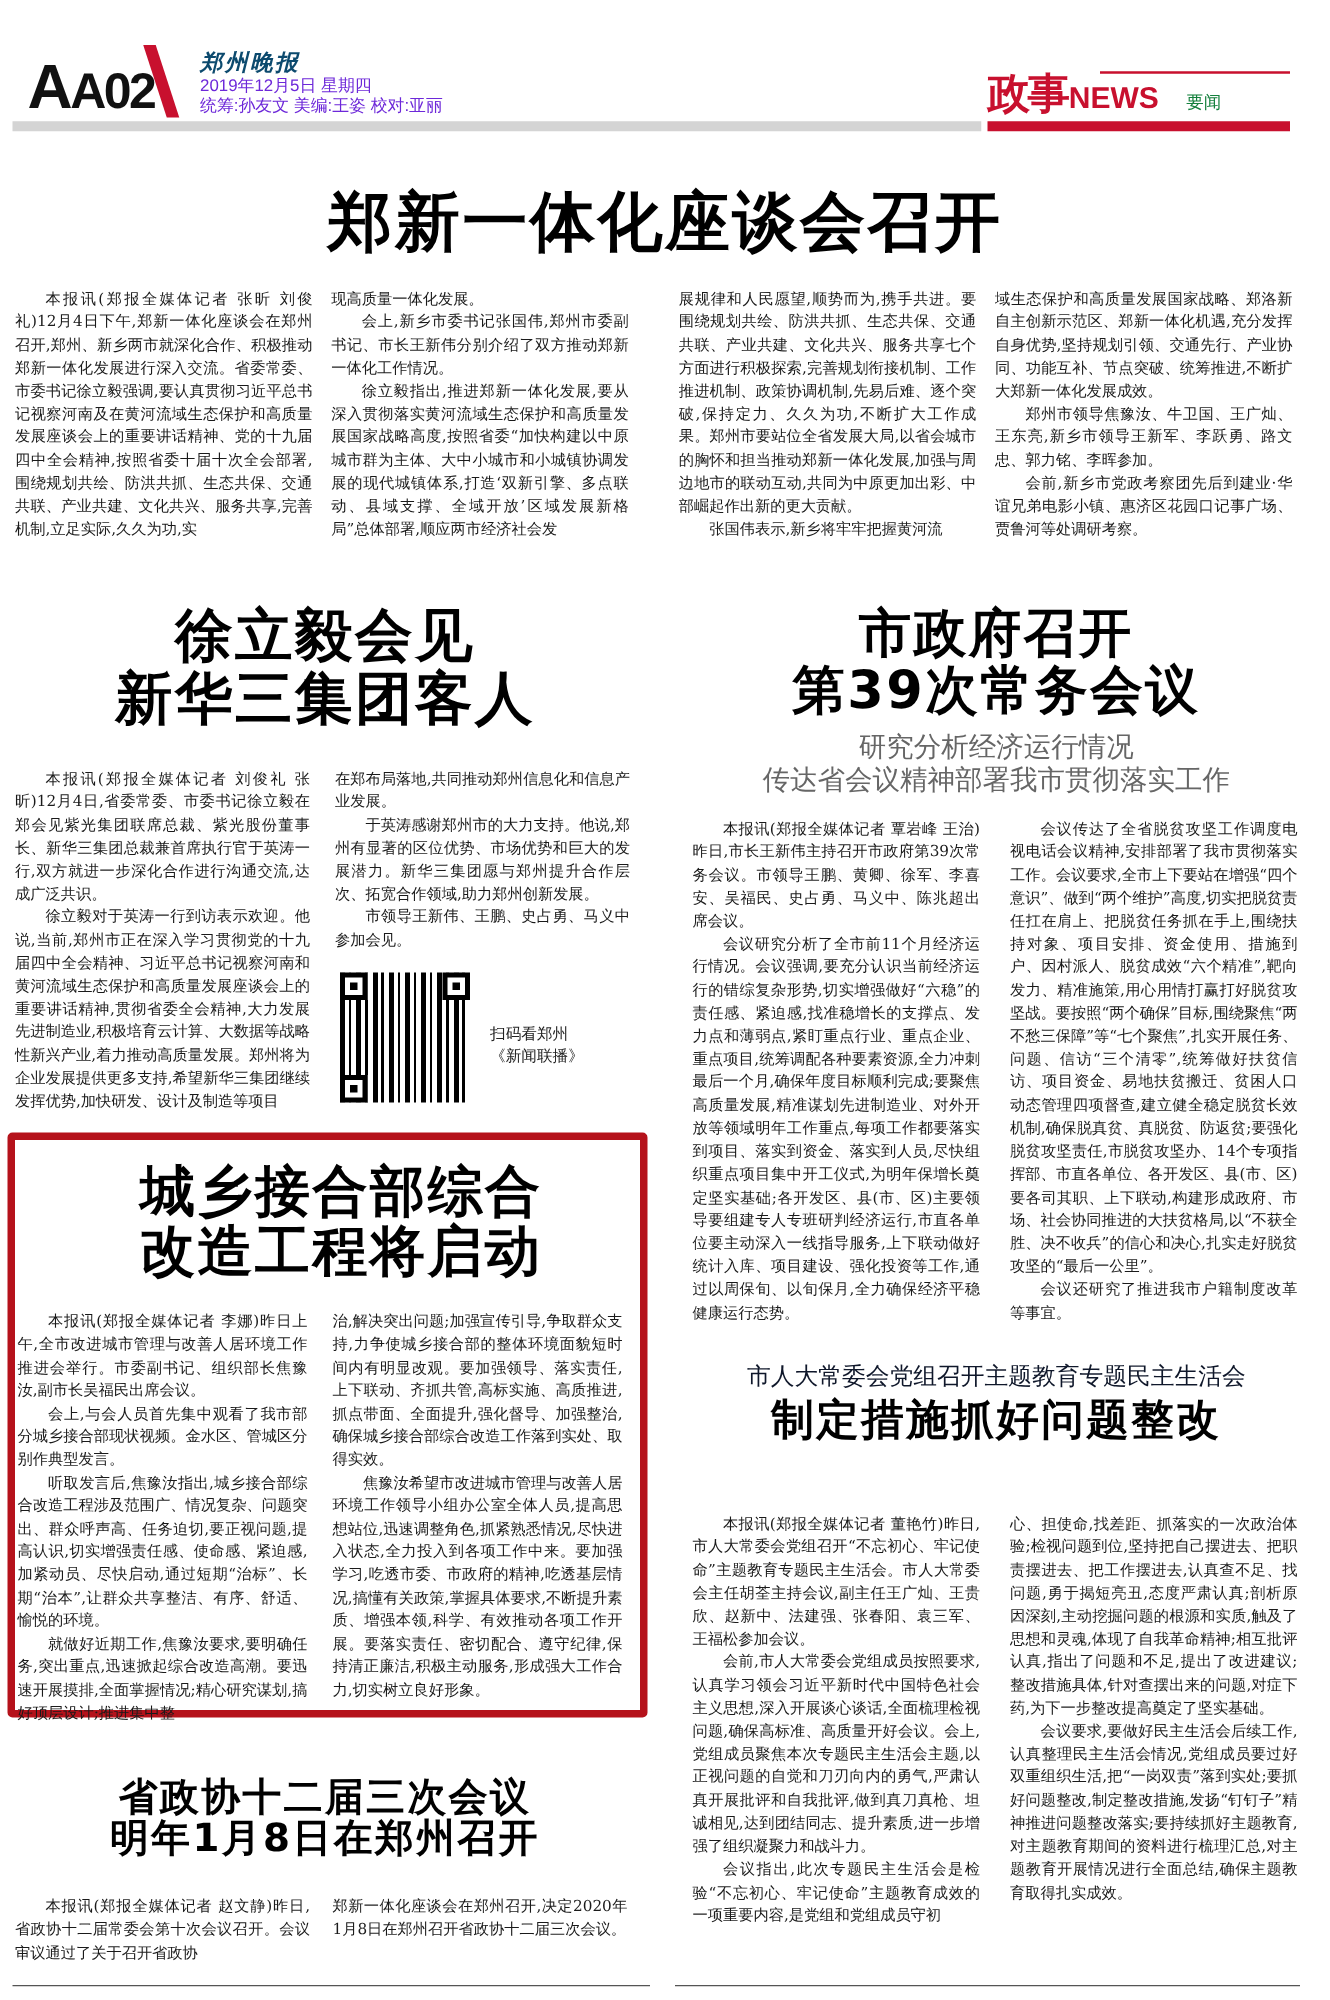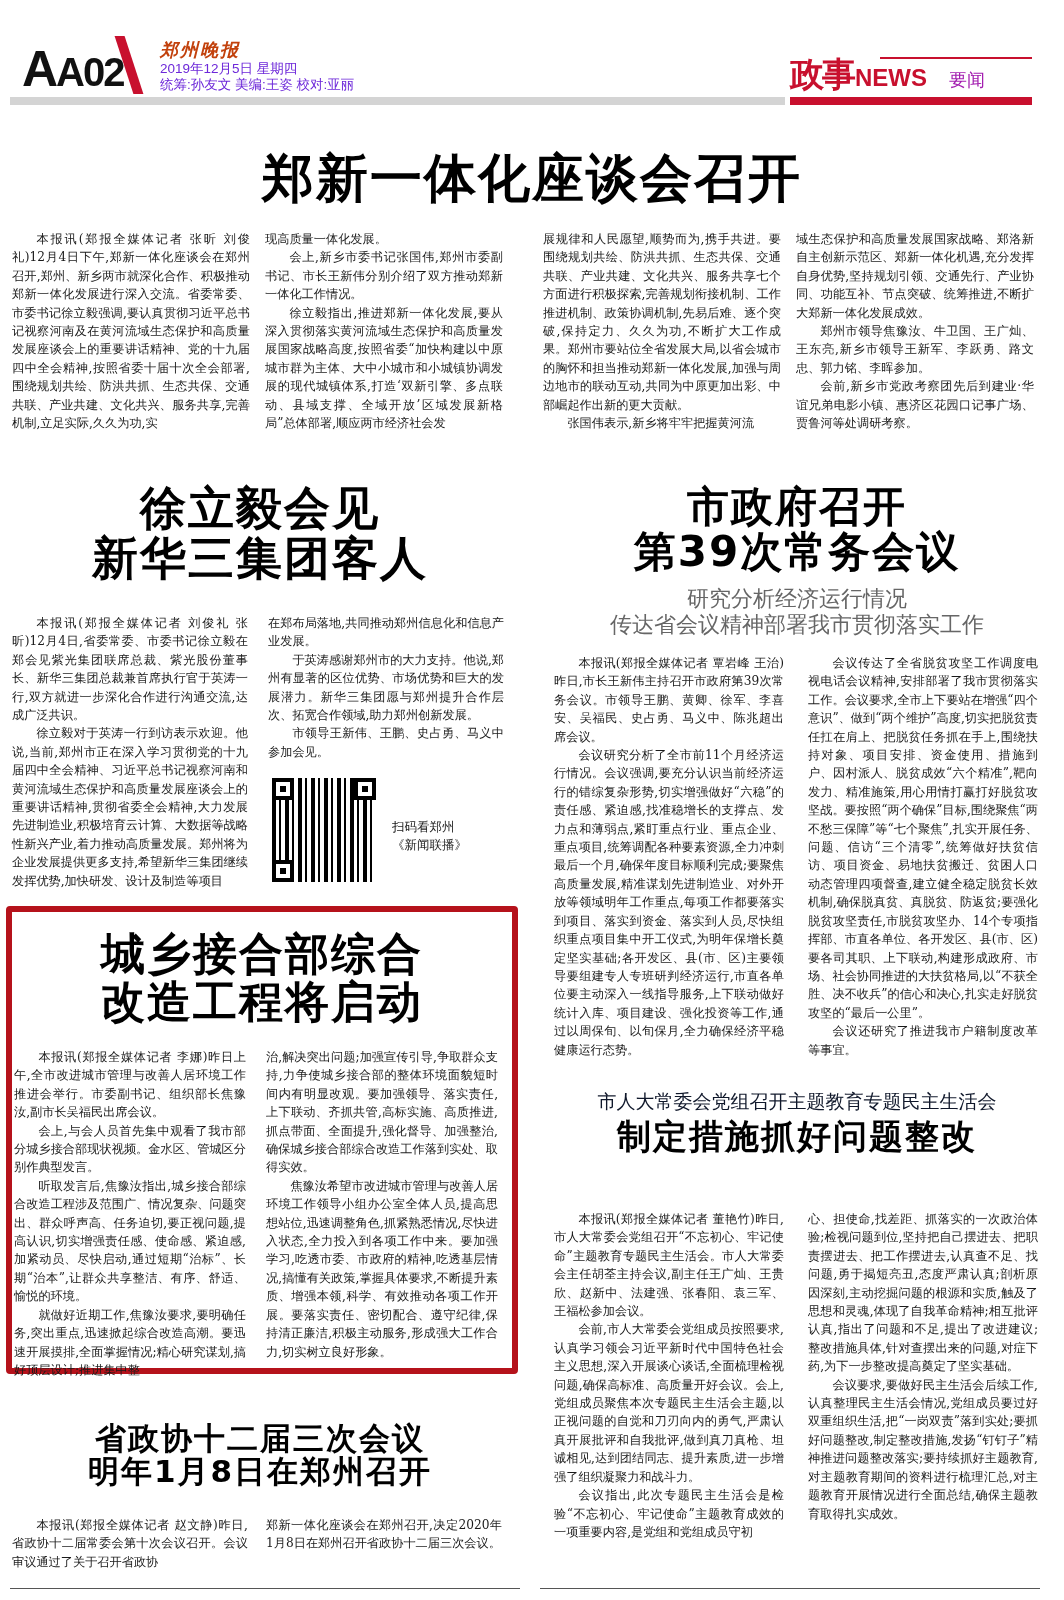--- a/index.html
+++ b/index.html
@@ -5,29 +5,29 @@
   html, body { margin: 0; padding: 0; background: #ffffff; }
   body { width: 1064px; height: 1600px; position: relative; overflow: hidden;
          font-family: "DejaVu Serif", "Liberation Serif", serif; color: #1a1a1a; }
   .abs { position: absolute; }
 
   
   .page-no { left: 22px; top: 44px; font-family: "Liberation Sans", sans-serif; font-weight: bold; color: #111; letter-spacing: -2px; line-height: 1; }
   .page-no .big { font-size: 50px; }
   .page-no .small { font-size: 40px; }
   .slash { left: 124px; top: 36px; width: 10px; height: 58px; background: #c8102e; transform: skewX(18deg); }
-  .paper-name { left: 160px; top: 38px; font-family: "DejaVu Serif", serif; font-style: italic; color: #c2410c; font-size: 18px; font-weight: bold; letter-spacing: 2px; }
+  .paper-name { left: 160px; top: 38px; font-family: "DejaVu Serif", serif; font-style: italic; color: #0c4a6e; font-size: 18px; font-weight: bold; letter-spacing: 2px; }
   .meta { left: 160px; font-family: "Liberation Sans", sans-serif; font-size: 13.5px; color: #6d28d9; }
   .meta.date { top: 60px; }
   .meta.staff { top: 76px; }
   .grey-rule { left: 10px; top: 97px; width: 775px; height: 8px; background: #d4d4d4; }
   .section { left: 790px; top: 52px; }
   .section .zh { font-family: "DejaVu Sans", sans-serif; font-weight: bold; color: #c8102e; font-size: 34px; letter-spacing: -2px; }
   .section .en { font-family: "Liberation Sans", sans-serif; font-weight: bold; color: #c8102e; font-size: 24px; margin-left: 1px; }
-  .section .sub { font-family: "DejaVu Sans", sans-serif; color: #a21caf; font-size: 18px; margin-left: 22px; }
+  .section .sub { font-family: "DejaVu Sans", sans-serif; color: #15803d; font-size: 14px; margin-left: 22px; }
   .sec-top-rule { left: 880px; top: 57px; width: 152px; height: 2px; background: #c8102e; }
   .sec-bot-rule { left: 790px; top: 97px; width: 242px; height: 8px; background: #c8102e; }
 
   
   .h-main { font-family: "DejaVu Sans", sans-serif; font-weight: bold; color: #000; text-align: center; line-height: 1.08; letter-spacing: 2px; }
   .h-sub { font-family: "DejaVu Sans", sans-serif; color: #666; text-align: center; line-height: 1.2; }
 
   
   .col { font-size: 12.2px; line-height: 18.4px; text-align: justify; color: #1a1a1a; }
   .col p { margin: 0; text-indent: 2em; }
@@ -110,21 +110,21 @@
 <div class="abs col" style="left:554px;top:654px;width:230px;">
   <p>本报讯(郑报全媒体记者 覃岩峰 王治)昨日,市长王新伟主持召开市政府第39次常务会议。市领导王鹏、黄卿、徐军、李喜安、吴福民、史占勇、马义中、陈兆超出席会议。</p>
   <p>会议研究分析了全市前11个月经济运行情况。会议强调,要充分认识当前经济运行的错综复杂形势,切实增强做好“六稳”的责任感、紧迫感,找准稳增长的支撑点、发力点和薄弱点,紧盯重点行业、重点企业、重点项目,统筹调配各种要素资源,全力冲刺最后一个月,确保年度目标顺利完成;要聚焦高质量发展,精准谋划先进制造业、对外开放等领域明年工作重点,每项工作都要落实到项目、落实到资金、落实到人员,尽快组织重点项目集中开工仪式,为明年保增长奠定坚实基础;各开发区、县(市、区)主要领导要组建专人专班研判经济运行,市直各单位要主动深入一线指导服务,上下联动做好统计入库、项目建设、强化投资等工作,通过以周保旬、以旬保月,全力确保经济平稳健康运行态势。</p>
 </div>
 <div class="abs col" style="left:808px;top:654px;width:230px;">
   <p>会议传达了全省脱贫攻坚工作调度电视电话会议精神,安排部署了我市贯彻落实工作。会议要求,全市上下要站在增强“四个意识”、做到“两个维护”高度,切实把脱贫责任扛在肩上、把脱贫任务抓在手上,围绕扶持对象、项目安排、资金使用、措施到户、因村派人、脱贫成效“六个精准”,靶向发力、精准施策,用心用情打赢打好脱贫攻坚战。要按照“两个确保”目标,围绕聚焦“两不愁三保障”等“七个聚焦”,扎实开展任务、问题、信访“三个清零”,统筹做好扶贫信访、项目资金、易地扶贫搬迁、贫困人口动态管理四项督查,建立健全稳定脱贫长效机制,确保脱真贫、真脱贫、防返贫;要强化脱贫攻坚责任,市脱贫攻坚办、14个专项指挥部、市直各单位、各开发区、县(市、区)要各司其职、上下联动,构建形成政府、市场、社会协同推进的大扶贫格局,以“不获全胜、决不收兵”的信心和决心,扎实走好脱贫攻坚的“最后一公里”。</p>
   <p>会议还研究了推进我市户籍制度改革等事宜。</p>
 </div>
 
 <div class="abs redbox"></div>
-<div class="abs h-main" style="left:6px;top:930px;width:512px;font-size:44px;">
+<div class="abs h-main" style="left:6px;top:930px;width:512px;font-size:44px;padding-left:11px;">
   <div>城乡接合部综合</div>
   <div>改造工程将启动</div>
 </div>
 <div class="abs col" style="left:14px;top:1048px;width:232px;">
   <p>本报讯(郑报全媒体记者 李娜)昨日上午,全市改进城市管理与改善人居环境工作推进会举行。市委副书记、组织部长焦豫汝,副市长吴福民出席会议。</p>
   <p>会上,与会人员首先集中观看了我市部分城乡接合部现状视频。金水区、管城区分别作典型发言。</p>
   <p>听取发言后,焦豫汝指出,城乡接合部综合改造工程涉及范围广、情况复杂、问题突出、群众呼声高、任务迫切,要正视问题,提高认识,切实增强责任感、使命感、紧迫感,加紧动员、尽快启动,通过短期“治标”、长期“治本”,让群众共享整洁、有序、舒适、愉悦的环境。</p>
   <p>就做好近期工作,焦豫汝要求,要明确任务,突出重点,迅速掀起综合改造高潮。要迅速开展摸排,全面掌握情况;精心研究谋划,搞好顶层设计;推进集中整</p>
 </div>
 <div class="abs col" style="left:266px;top:1048px;width:232px;">

